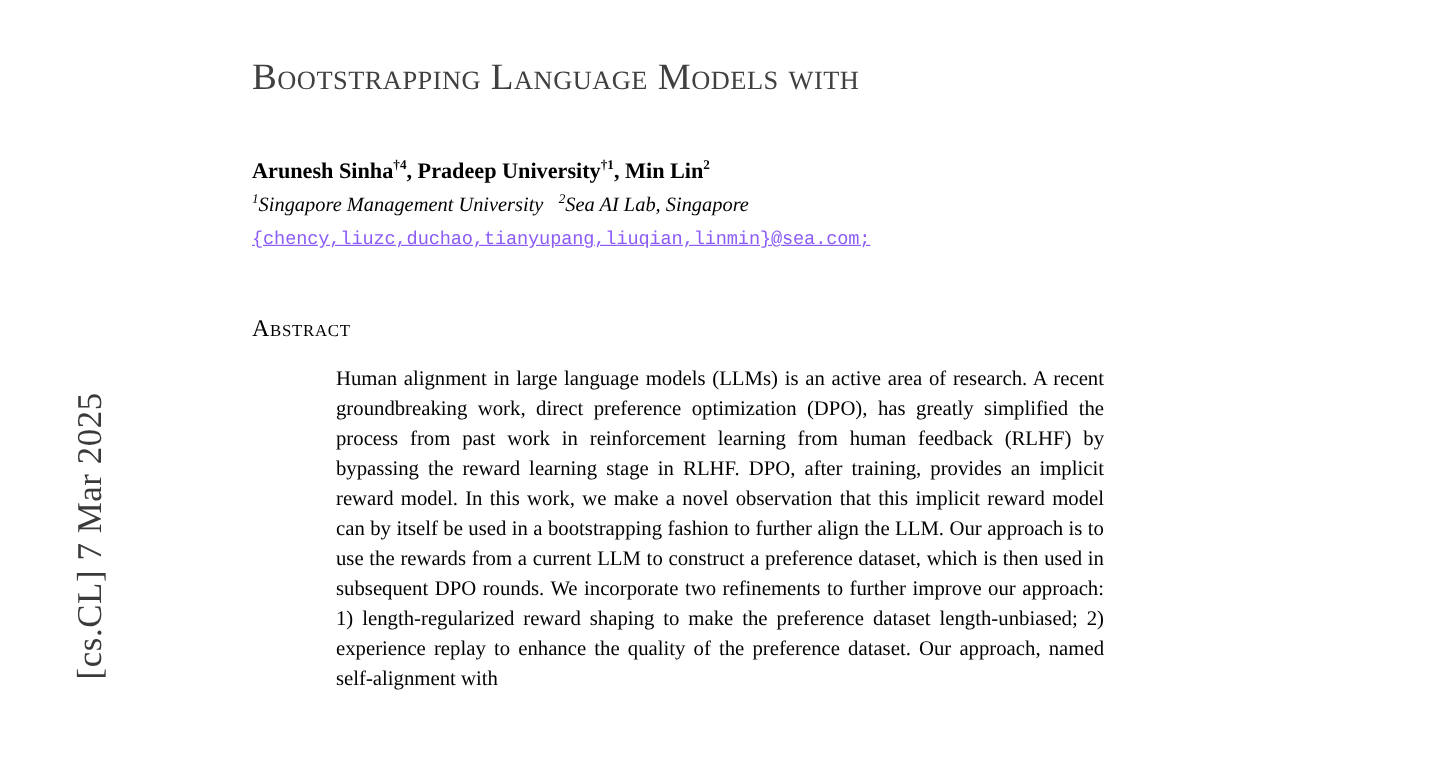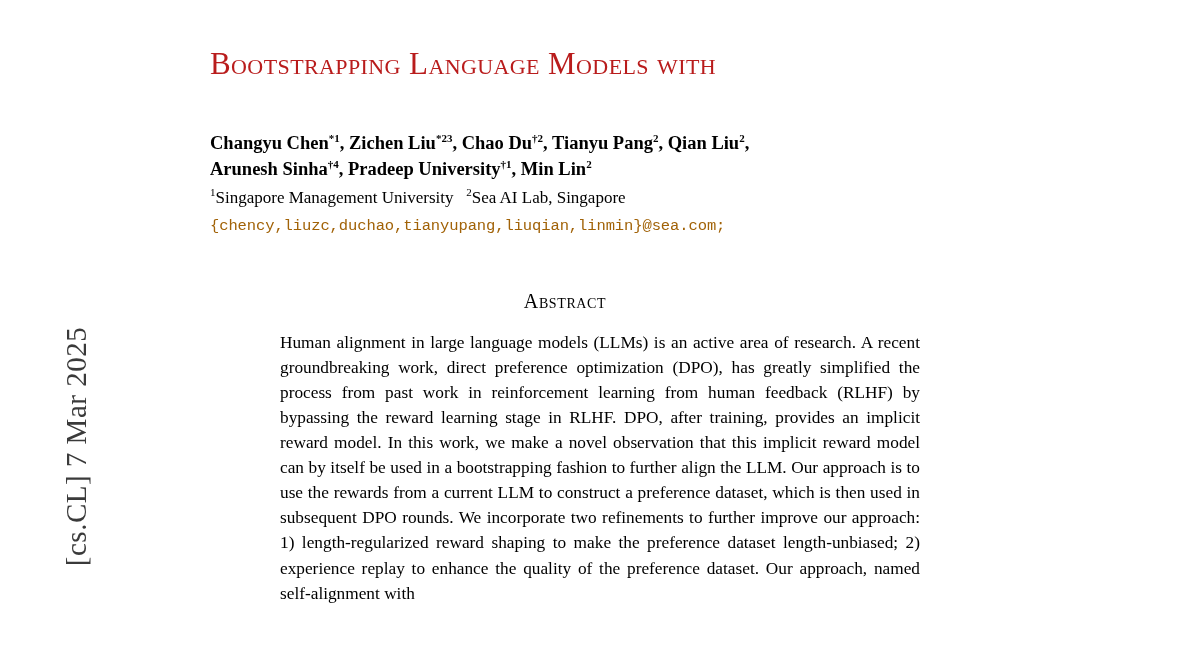--- a/index.html
+++ b/index.html
@@ -46,21 +46,21 @@
     top: 44px;
     width: 710px;
   }
 
   .title {
     font-family: "Liberation Serif", serif;
     font-size: 31px;
     line-height: 1.28;
     font-variant: small-caps;
     letter-spacing: 0.4px;
-    color: #b91c1c;
+    color: #404040;
     margin: 0 0 0 0;
     font-weight: normal;
   }
 
   .authors {
     margin-top: 46px;
     font-family: "Liberation Serif", serif;
     font-size: 18.5px;
     font-weight: bold;
     line-height: 1.42;
@@ -75,34 +75,35 @@
     margin-top: 3px;
     font-family: "Liberation Serif", serif;
     font-size: 17px;
     line-height: 1.33;
     font-weight: normal;
   }
   .affiliations sup {
     font-size: 11px;
     vertical-align: super;
   }
-  .aff-row { white-space: pre; }
+  .aff-row { white-space: pre; font-style: italic; }
 
   .emails {
     margin-top: 7px;
     font-family: "Liberation Mono", monospace;
     font-size: 15.5px;
     line-height: 1.38;
     letter-spacing: -0.1px;
-    color: #a16207;
+    color: #8b5cf6;
+    text-decoration: underline;
   }
 
   .abstract-heading {
     margin-top: 52px;
-    text-align: center;
+    text-align: left;
     font-family: "Liberation Serif", serif;
     font-variant: small-caps;
     font-size: 20px;
     letter-spacing: 0.6px;
   }
 
   .abstract-body {
     margin: 17px 0 0 70px;
     width: 640px;
     font-family: "Liberation Serif", serif;
@@ -118,21 +119,20 @@
 
   <div class="arxiv-stamp">[cs.CL]  7 Mar 2025</div>
 
   <div class="content">
 
     <h1 class="title">
       <span>Bootstrapping Language Models with</span><br>
     </h1>
 
     <div class="authors">
-      <div id="author-line-1"><span>Changyu Chen</span><sup>*1</sup>, <span>Zichen Liu</span><sup>*23</sup>, <span>Chao Du</span><sup>†2</sup>, <span>Tianyu Pang</span><sup>2</sup>, <span>Qian Liu</span><sup>2</sup>,</div>
       <div id="author-line-2"><span>Arunesh Sinha</span><sup>†4</sup>, <span>Pradeep University</span><sup>†1</sup>, <span>Min Lin</span><sup>2</sup></div>
     </div>
 
     <div class="affiliations" id="affiliation-list">
         <div class="aff-row"><sup>1</sup>Singapore Management University   <sup>2</sup>Sea AI Lab, Singapore</div>
       </div>
 
     <div class="emails">
       <div>{chency,liuzc,duchao,tianyupang,liuqian,linmin}@sea.com;</div>
     </div>

